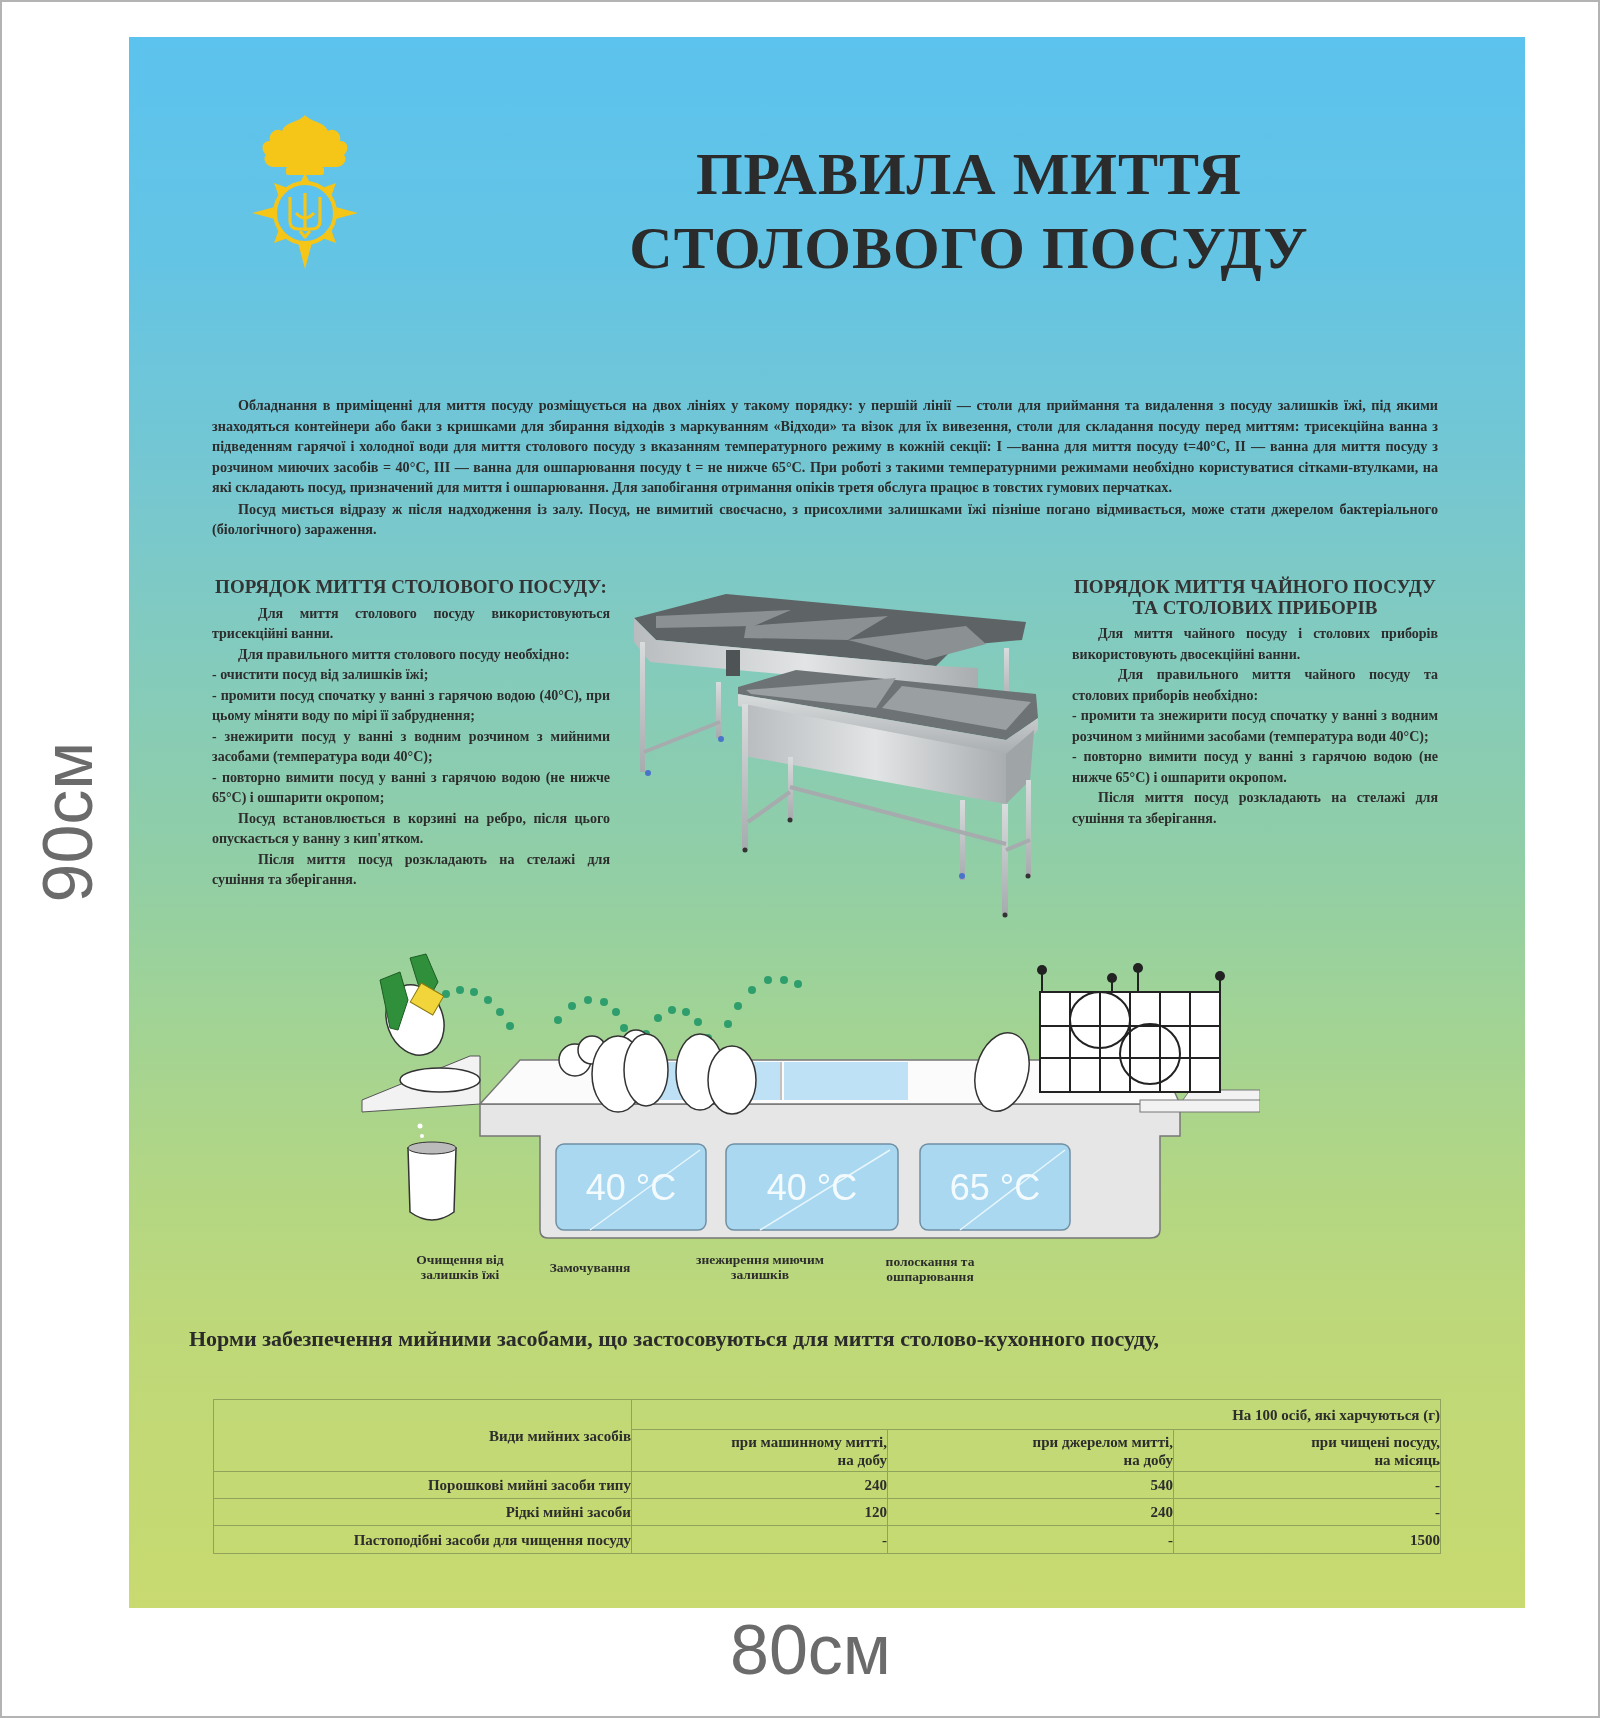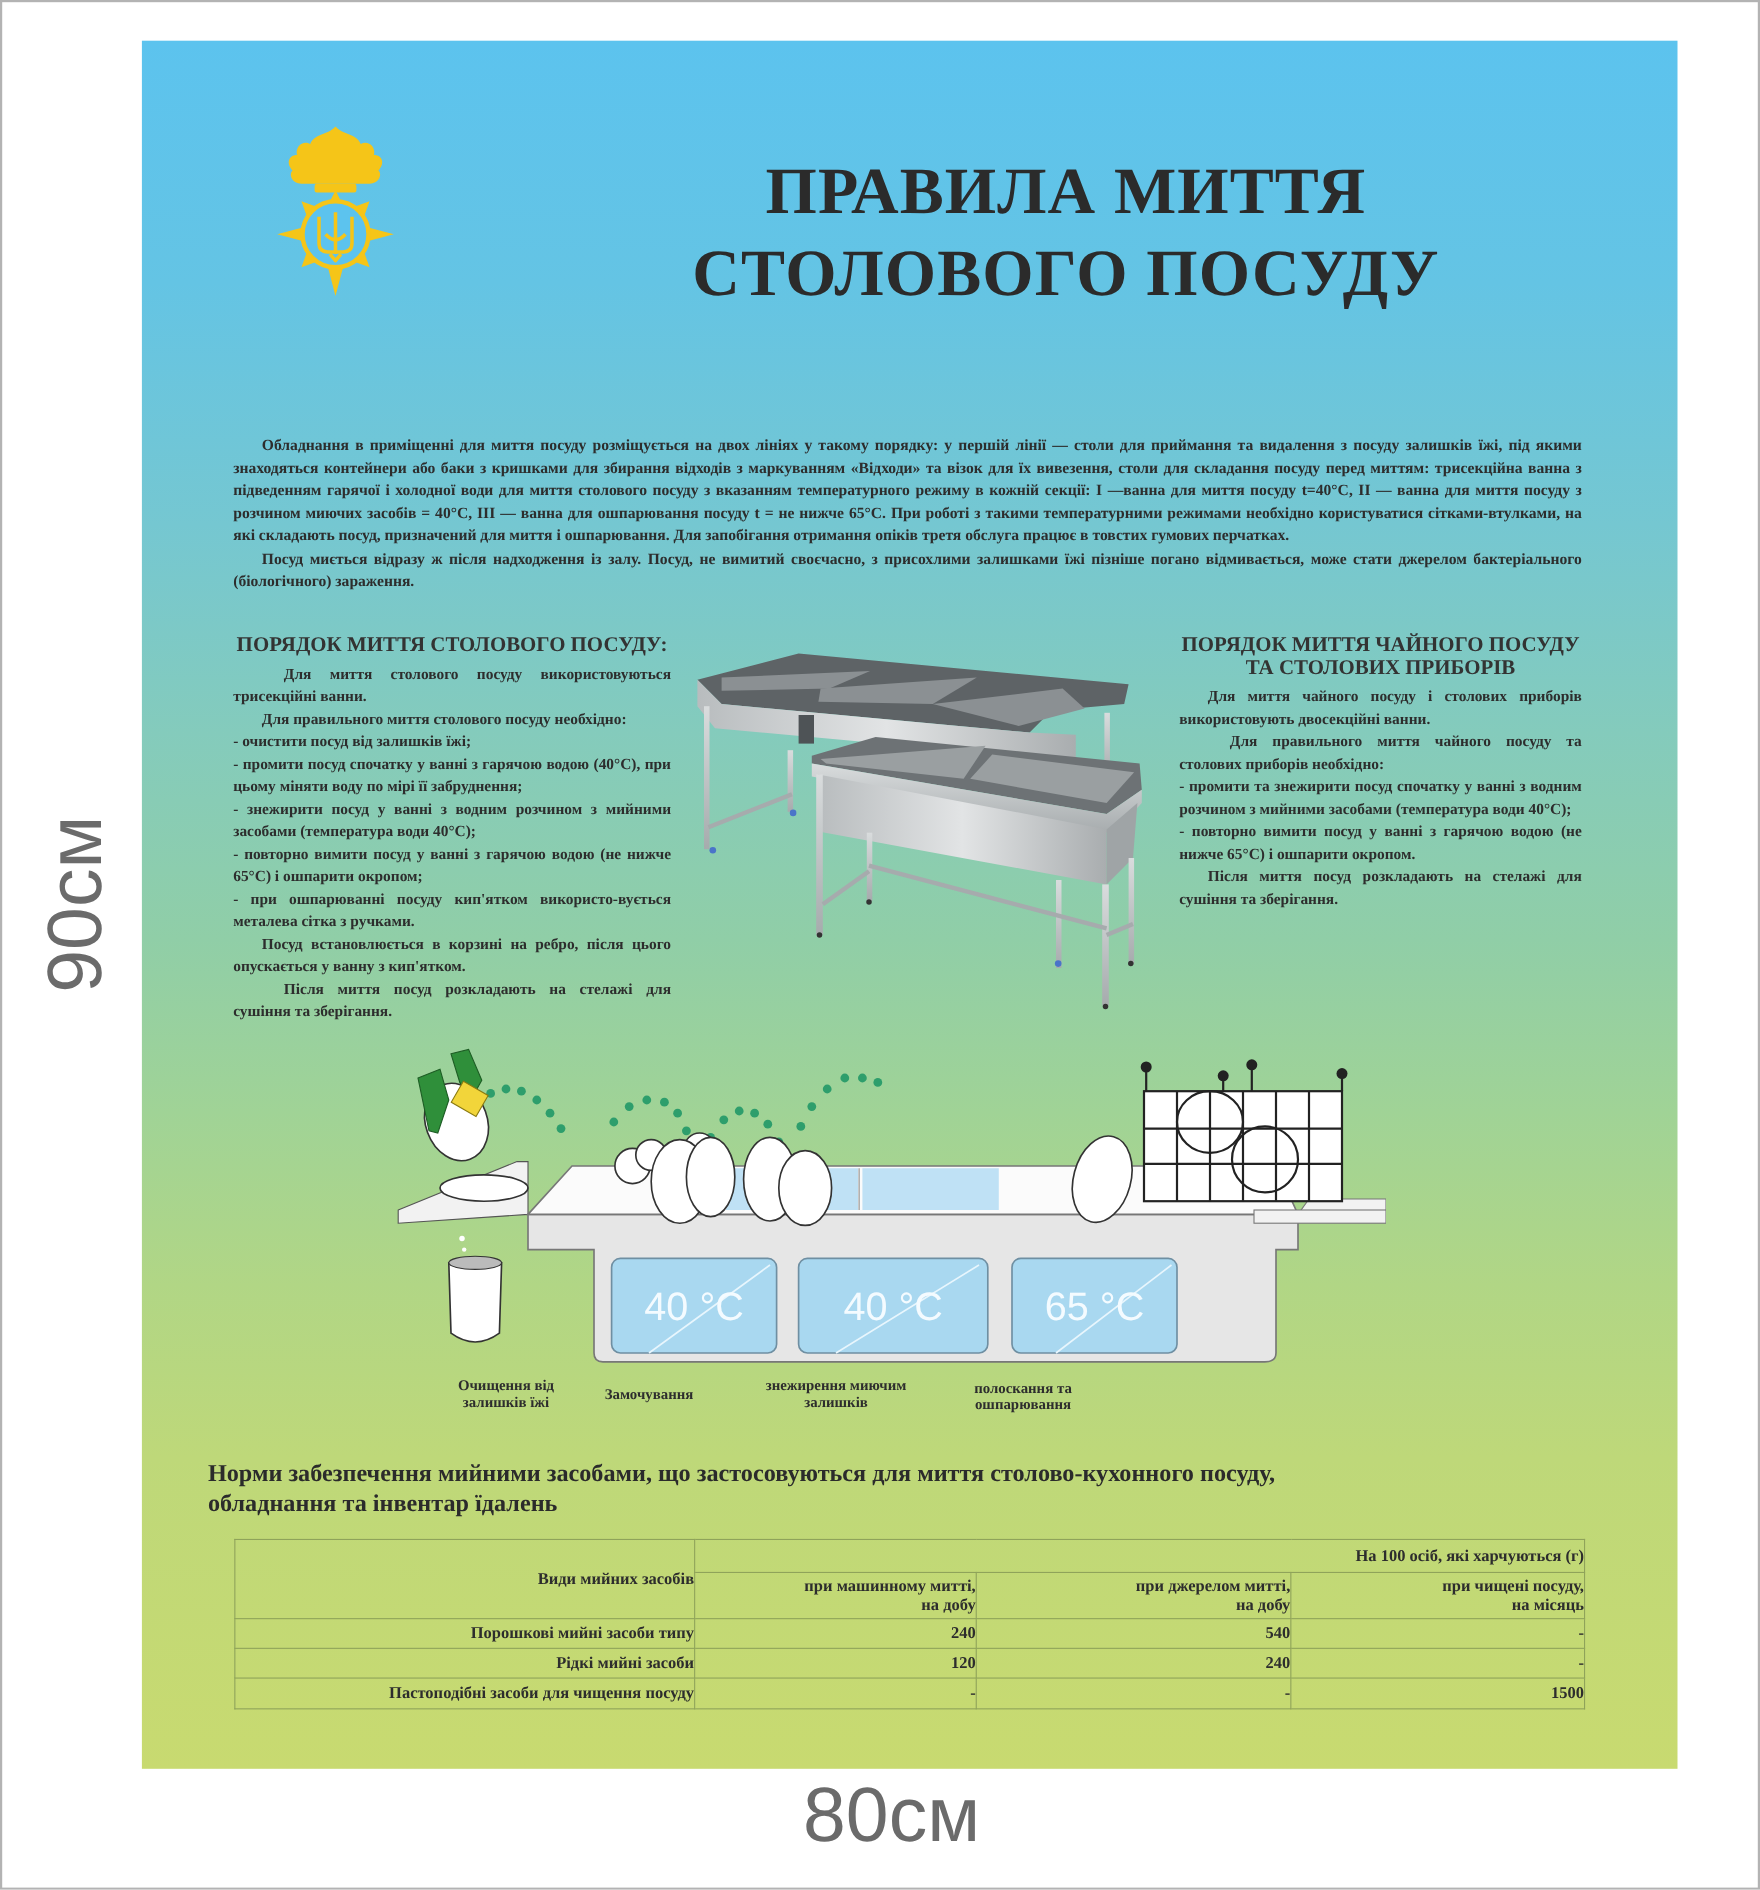--- a/index.html
+++ b/index.html
@@ -82,21 +82,20 @@
   </div>
 
   <div class="col-left">
     <div class="sec-head">ПОРЯДОК МИТТЯ СТОЛОВОГО ПОСУДУ:</div>
     <p class="ind2">Для миття столового посуду використовуються трисекційні ванни.</p>
     <p class="ind">Для правильного миття столового посуду необхідно:</p>
     <p>- очистити посуд від залишків їжі;</p>
     <p>- промити посуд спочатку у ванні з гарячою водою (40°C), при цьому міняти воду по мірі її забруднення;</p>
     <p>- знежирити посуд у ванні з водним розчином з мийними засобами (температура води 40°C);</p>
     <p>- повторно вимити посуд у ванні з гарячою водою (не нижче 65°C) і ошпарити окропом;</p>
-    <p>- при ошпарюванні посуду кип'ятком використо-вується металева сітка з ручками.</p>
     <p class="ind">Посуд встановлюється в корзині на ребро, після цього опускається у ванну з кип'ятком.</p>
     <p class="ind2">Після миття посуд розкладають на стелажі для сушіння та зберігання.</p>
   </div>
 
   <svg class="sinks" viewBox="0 0 420 340">
     <defs>
       <linearGradient id="steel" x1="0" y1="0" x2="0" y2="1">
         <stop offset="0" stop-color="#d9dcdd"></stop>
           <stop offset="1" stop-color="#a6abad"></stop>
       </linearGradient>
@@ -271,21 +270,20 @@
       <div>залишків</div>
     </div>
     <div class="stage" style="left:500px; top:4px; width:140px;">
       <div>полоскання та</div>
       <div>ошпарювання</div>
     </div>
   </div>
 
   <div class="norms-title">
     <div>Норми забезпечення мийними засобами, що застосовуються для миття столово-кухонного посуду,</div>
-    <div>обладнання та інвентар їдалень</div>
   </div>
 
   <table class="norms">
     <tbody>
         <tr style="height:30px;">
       <th rowspan="2" style="width:418px;">Види мийних засобів</th>
       <th colspan="3">На 100 осіб, які харчуються (г)</th>
     </tr>
     <tr style="height:42px;">
       <th style="width:256px;">

